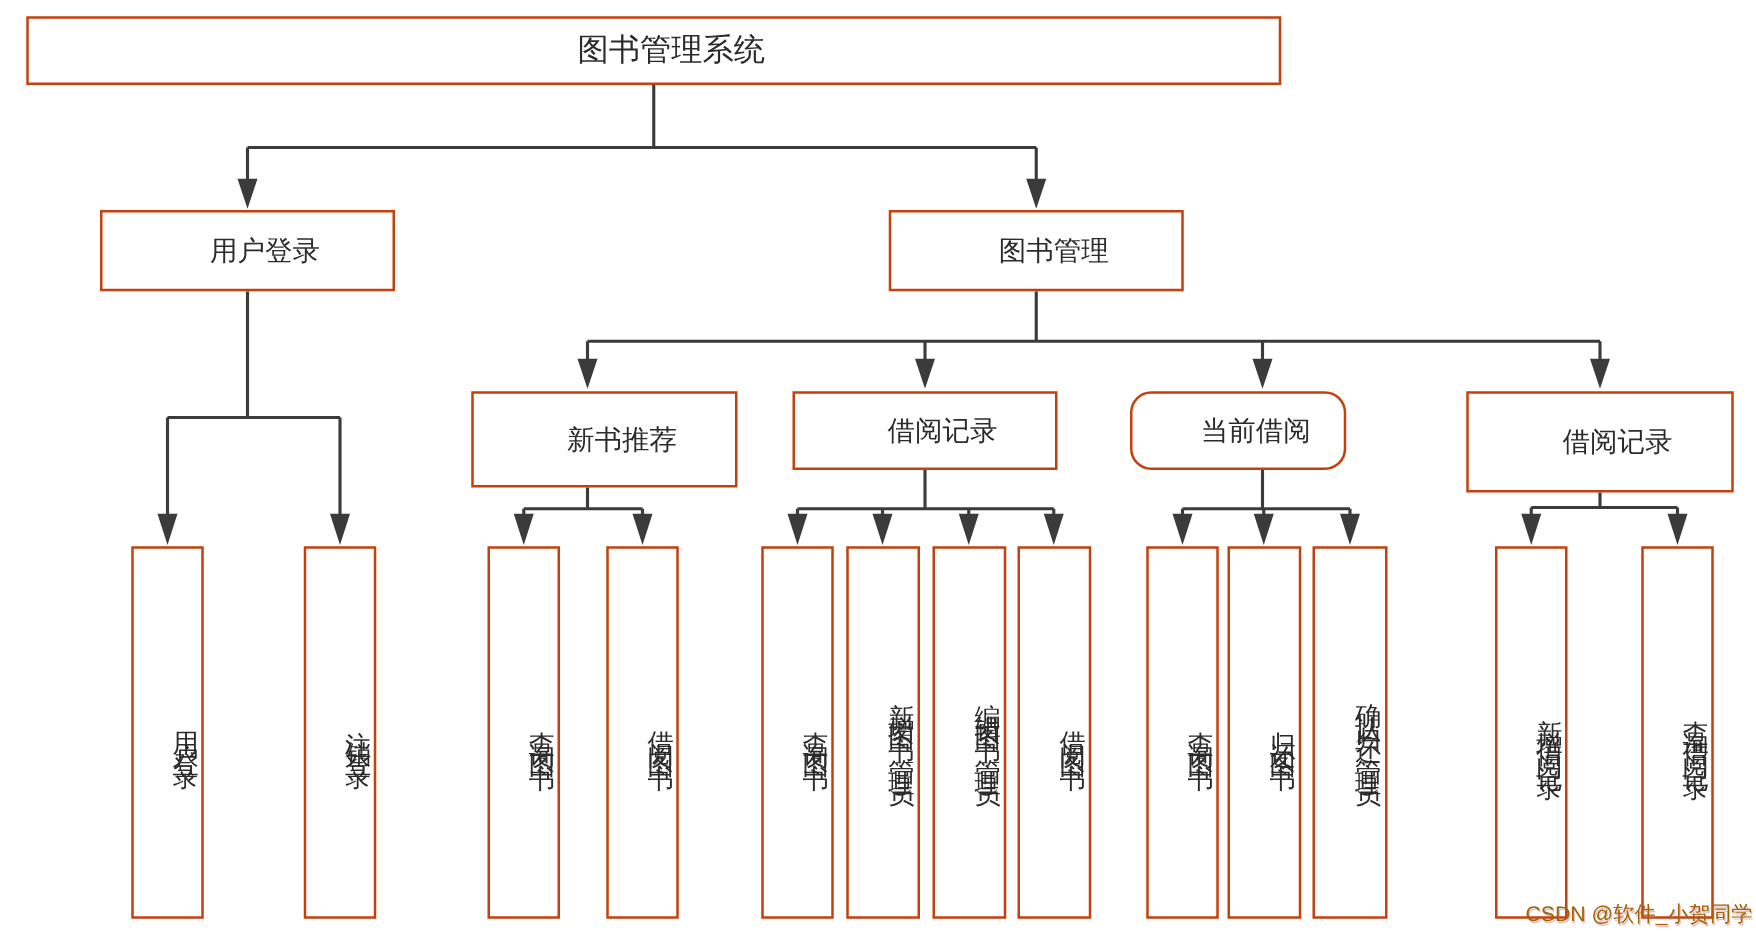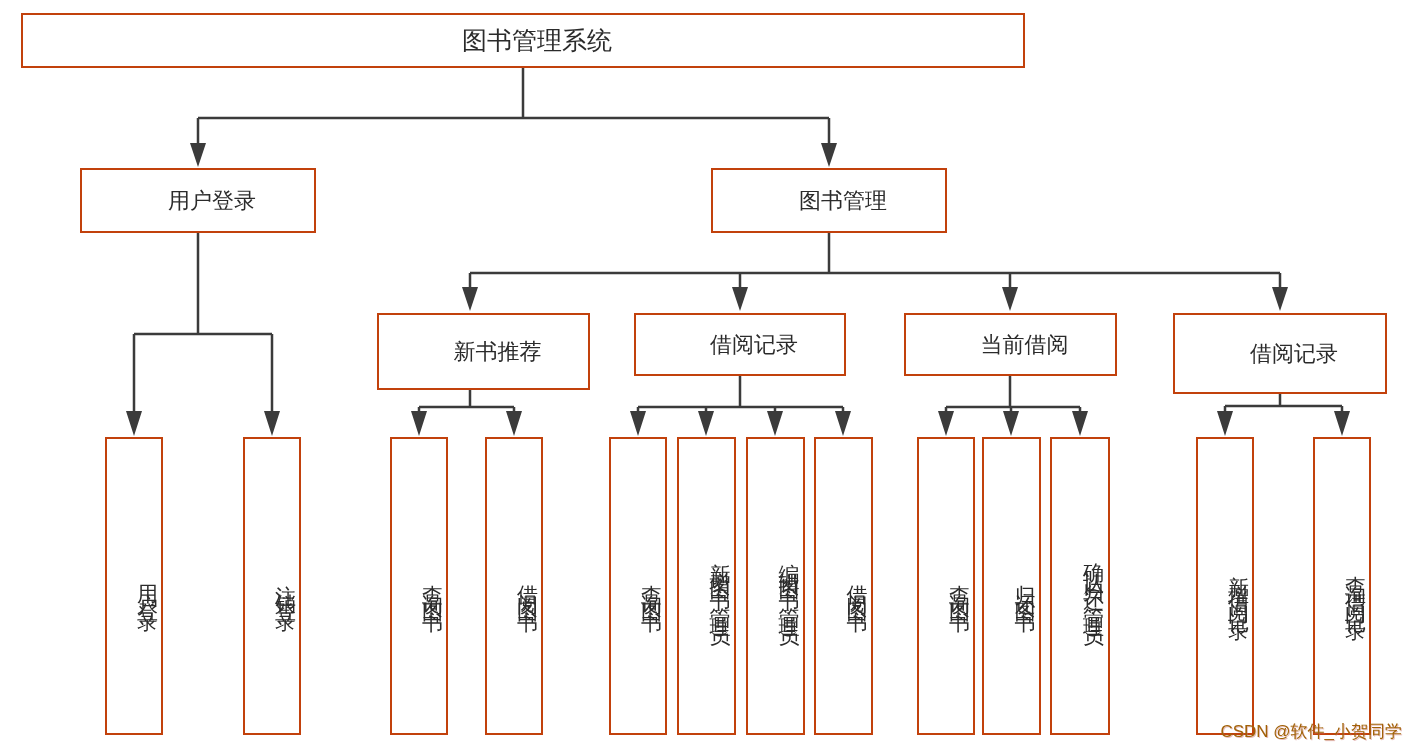--- a/index.html
+++ b/index.html
@@ -83,21 +83,21 @@
     </g>
   </svg>
 
   <div class="node node-root" style="left:21px; top:13px; width:1004px; height:55px;">图书管理系统</div>
 
   <div class="node node-h" style="left:80px; top:168px; width:236px; height:65px;">用户登录</div>
   <div class="node node-h" style="left:711px; top:168px; width:236px; height:65px;">图书管理</div>
 
   <div class="node node-h" style="left:364px; top:313px; width:213px; height:77px;margin-left:13px;">新书推荐</div>
   <div class="node node-h" style="left:634px; top:313px; width:212px; height:63px;">借阅记录</div>
-  <div class="node node-h" style="left:904px; top:313px; width:213px; height:63px;">当前借阅</div>
+  <div class="node node-h" style="left:904px; top:313px; width:173px; height:63px;border-radius:17px;">当前借阅</div>
   <div class="node node-h" style="left:1173px; top:313px; width:214px; height:81px;">借阅记录</div>
 
   <div class="node node-v" style="left:105px; top:437px; width:58px; height:298px;">用户登录</div>
   <div class="node node-v" style="left:243px; top:437px; width:58px; height:298px;">注销登录</div>
 
   <div class="node node-v" style="left:390px; top:437px; width:58px; height:298px;">查询图书</div>
   <div class="node node-v" style="left:485px; top:437px; width:58px; height:298px;">借阅图书</div>
 
   <div class="node node-v" style="left:609px; top:437px; width:58px; height:298px;">查询图书</div>
   <div class="node node-v" style="left:677px; top:437px; width:59px; height:298px;">新增图书（管理员）</div>

